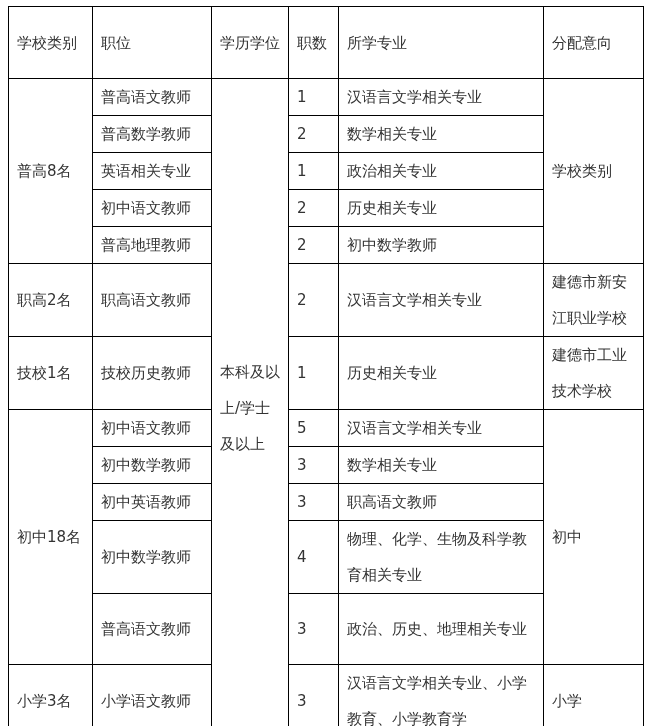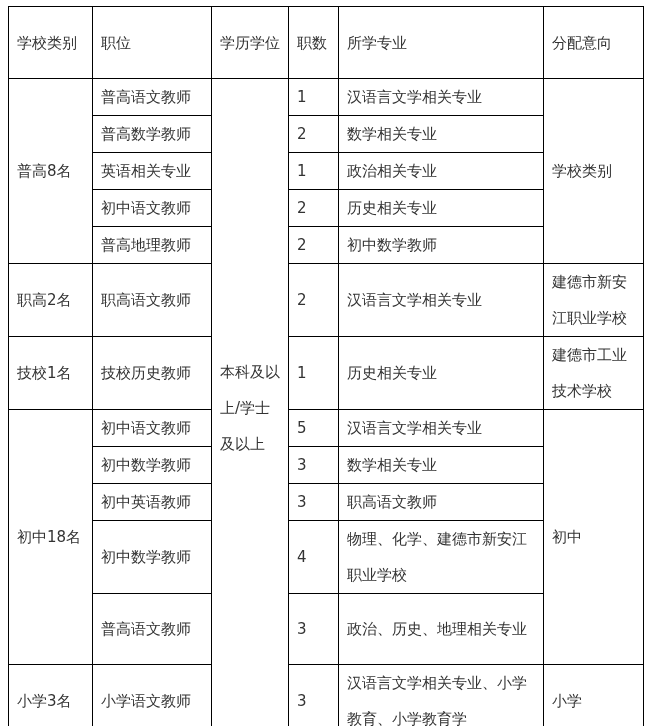--- a/index.html
+++ b/index.html
@@ -90,21 +90,21 @@
     <td>数学相关专业</td>
   </tr>
   <tr style="height:36px">
     <td>初中英语教师</td>
     <td>3</td>
     <td>职高语文教师</td>
   </tr>
   <tr style="height:71px">
     <td>初中数学教师</td>
     <td>4</td>
-    <td>物理、化学、建德市新安江职业学校</td>
+    <td>物理、化学、生物及科学教育相关专业</td>
   </tr>
   <tr style="height:71px">
     <td>普高语文教师</td>
     <td>3</td>
     <td>政治、历史、地理相关专业</td>
   </tr>
 
   <tr style="height:70px">
     <td>小学3名</td>
     <td>小学语文教师</td>

